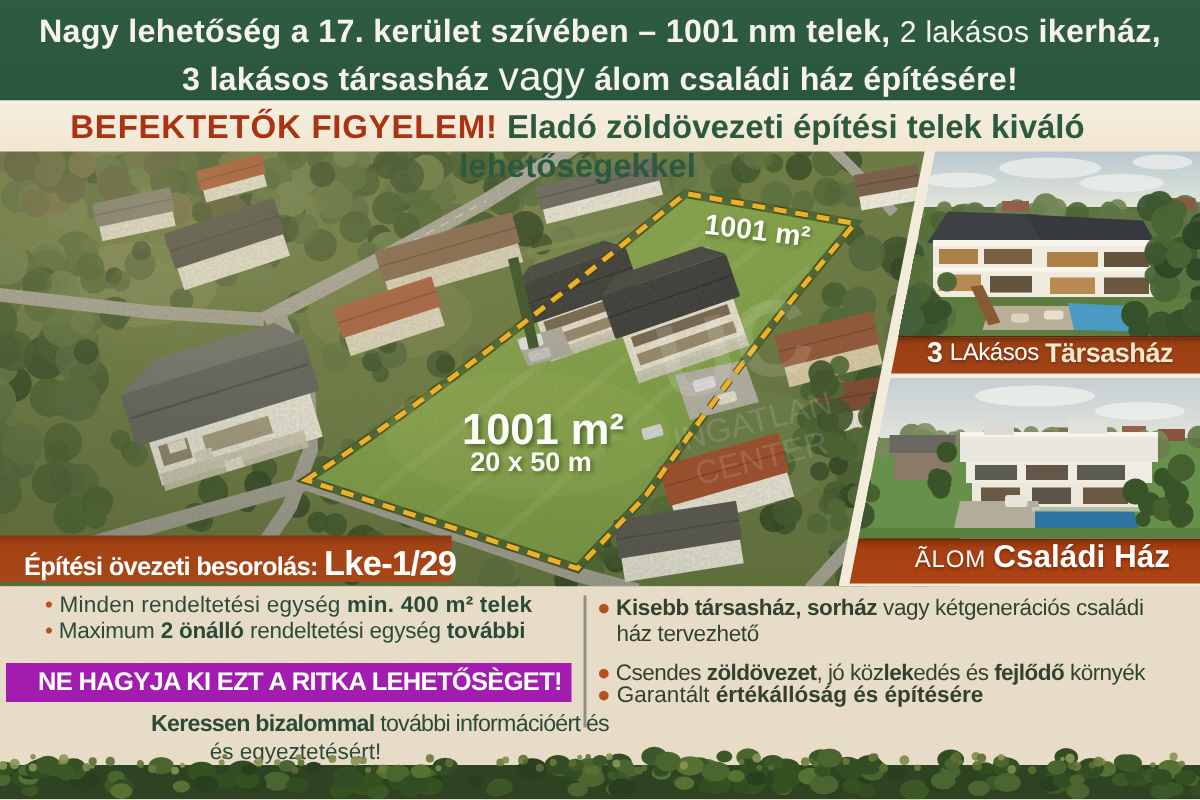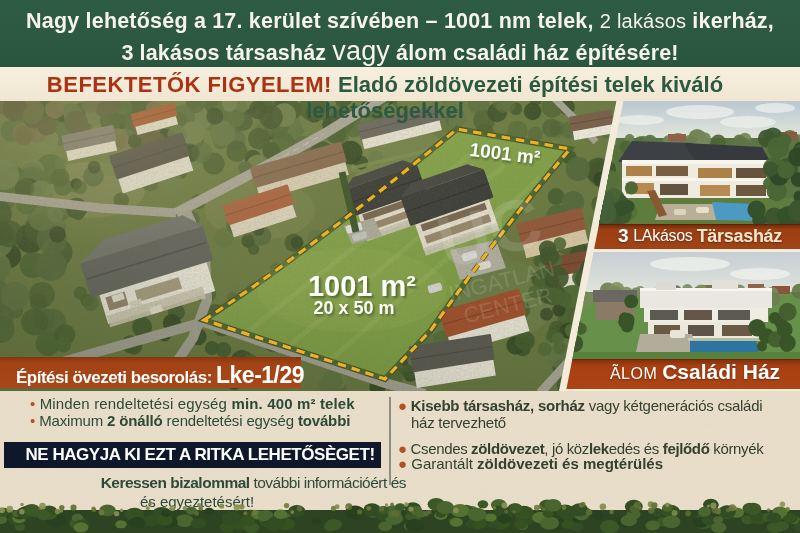--- a/index.html
+++ b/index.html
@@ -1052,33 +1052,33 @@
       <rect width="800" height="142" filter="url(#pap)" opacity="0.18"></rect>
     </svg>
   </div>
 
   <div class="abs" style="left:389px;top:397px;width:1.5px;height:88px;background:#8f8f85;"></div>
 
   <div class="abs" style="left:30px;top:395px;width:360px;font-size:15px;color:#2c4a38;white-space:nowrap;letter-spacing:0.15px;"><span style="color:#b5501f;">•</span> Minden rendeltetési egység <b>min. 400 m² telek</b></div>
 
   <div class="abs" style="left:30px;top:412px;width:360px;font-size:15px;color:#2c4a38;white-space:nowrap;letter-spacing:-0.15px;"><span style="color:#b5501f;">•</span> Maximum <b>2 önálló</b> rendeltetési egység <b>további</b></div>
 
-  <div class="abs" style="left:4px;top:442px;width:377px;height:26px;background:#0f172a;color:#fff;text-align:center;white-space:nowrap;">
+  <div class="abs" style="left:4px;top:442px;width:377px;height:26px;background:#a21caf;color:#fff;text-align:center;white-space:nowrap;">
     <div style="font-size:17px;font-weight:bold;margin-top:3px;letter-spacing:-0.45px;padding-left:15px;">NE HAGYJA KI EZT A RITKA LEHETŐSÈGET!</div>
   </div>
 
   <div class="abs" style="left:16px;top:474px;width:390px;text-align:right;font-size:15.5px;color:#2c4a38;white-space:nowrap;letter-spacing:-0.5px;"><b>Keressen bizalommal</b> további információért és</div>
 
   <div class="abs" style="left:398px;top:397px;width:390px;font-size:15px;color:#33412f;letter-spacing:-0.25px;"><span style="color:#b5501f;">●</span> <b>Kisebb társasház, sorház</b> vagy kétgenerációs családi<br><span style="margin-left:13px;">ház tervezhető</span></div>
 
   <div class="abs" style="left:2px;top:493px;width:390px;text-align:center;font-size:15px;color:#2c4a38;">és egyeztetésért!</div>
 
   <div class="abs" style="left:398px;top:440px;width:395px;font-size:15px;color:#33412f;white-space:nowrap;letter-spacing:-0.35px;"><span style="color:#b5501f;">●</span> Csendes <b>zöldövezet</b>, jó köz<b>lek</b>edés és <b>fejlődő</b> környék</div>
 
-  <div class="abs" style="left:398px;top:455px;width:395px;font-size:15px;color:#33412f;white-space:nowrap;"><span style="color:#b5501f;">●</span> Garantált <b>zöldövezeti és megtérülés</b></div>
+  <div class="abs" style="left:398px;top:455px;width:395px;font-size:15px;color:#33412f;white-space:nowrap;"><span style="color:#b5501f;">●</span> Garantált <b>értékállóság és építésére</b></div>
 
   <svg class="abs" style="left:0;top:496px;" width="800" height="37" viewBox="0 0 800 37">
 
 <rect x="0" y="14" width="800" height="23" fill="#2d4322"></rect>
 <g>
 <ellipse cx="500.8" cy="27.4" rx="9.0" ry="6.3" fill="#35511f"></ellipse>
 <ellipse cx="524.7" cy="23.5" rx="9.2" ry="6.4" fill="#324c23"></ellipse>
 <ellipse cx="522.2" cy="30.2" rx="5.6" ry="3.9" fill="#4a6530"></ellipse>
 <ellipse cx="702.1" cy="20.9" rx="5.5" ry="3.9" fill="#324c23"></ellipse>
 <ellipse cx="0.8" cy="17.9" rx="6.4" ry="4.5" fill="#4a6530"></ellipse>

